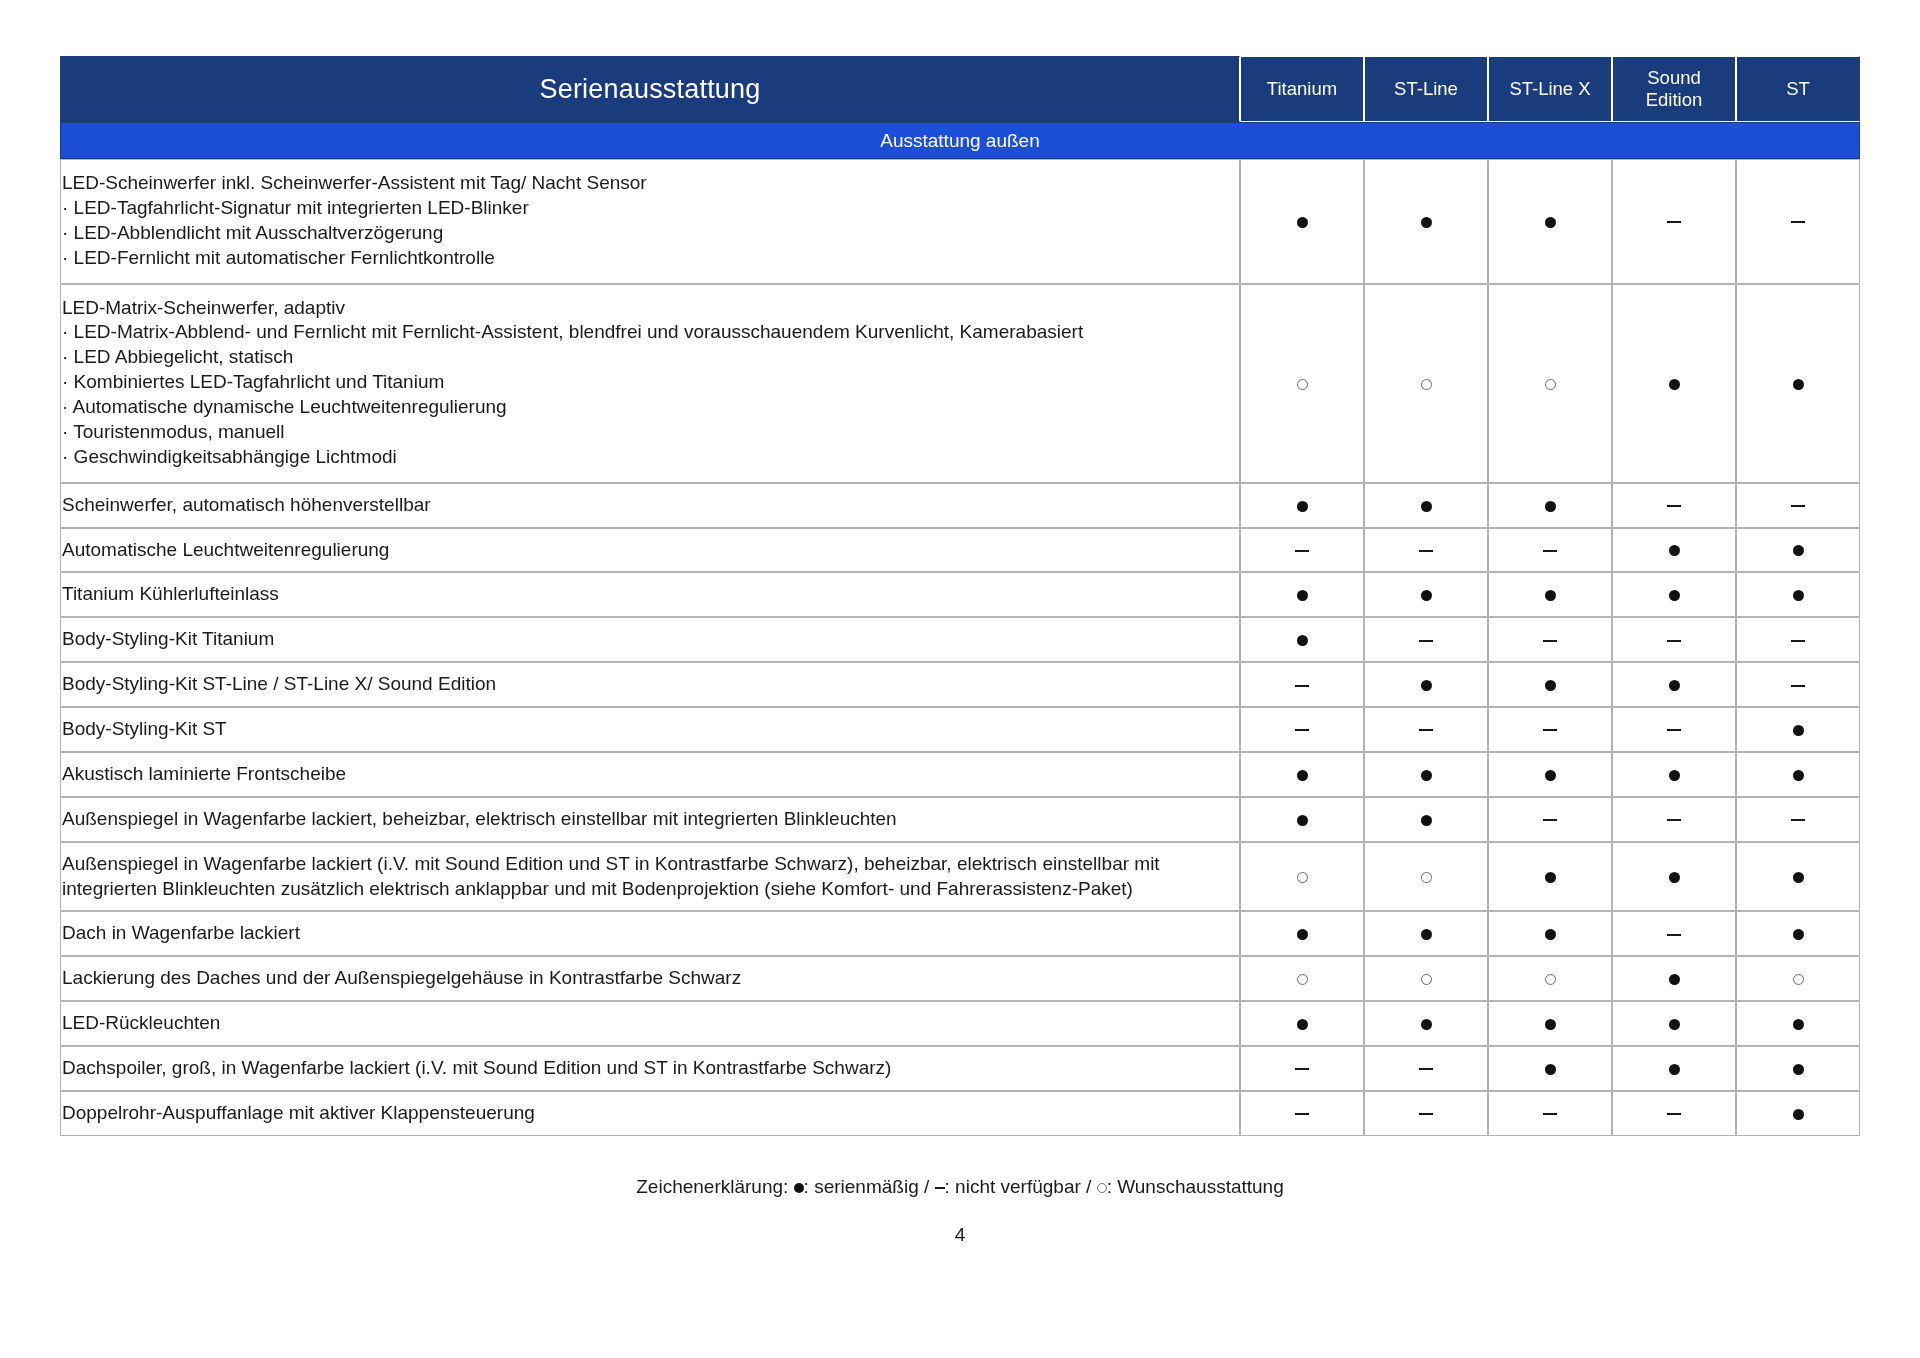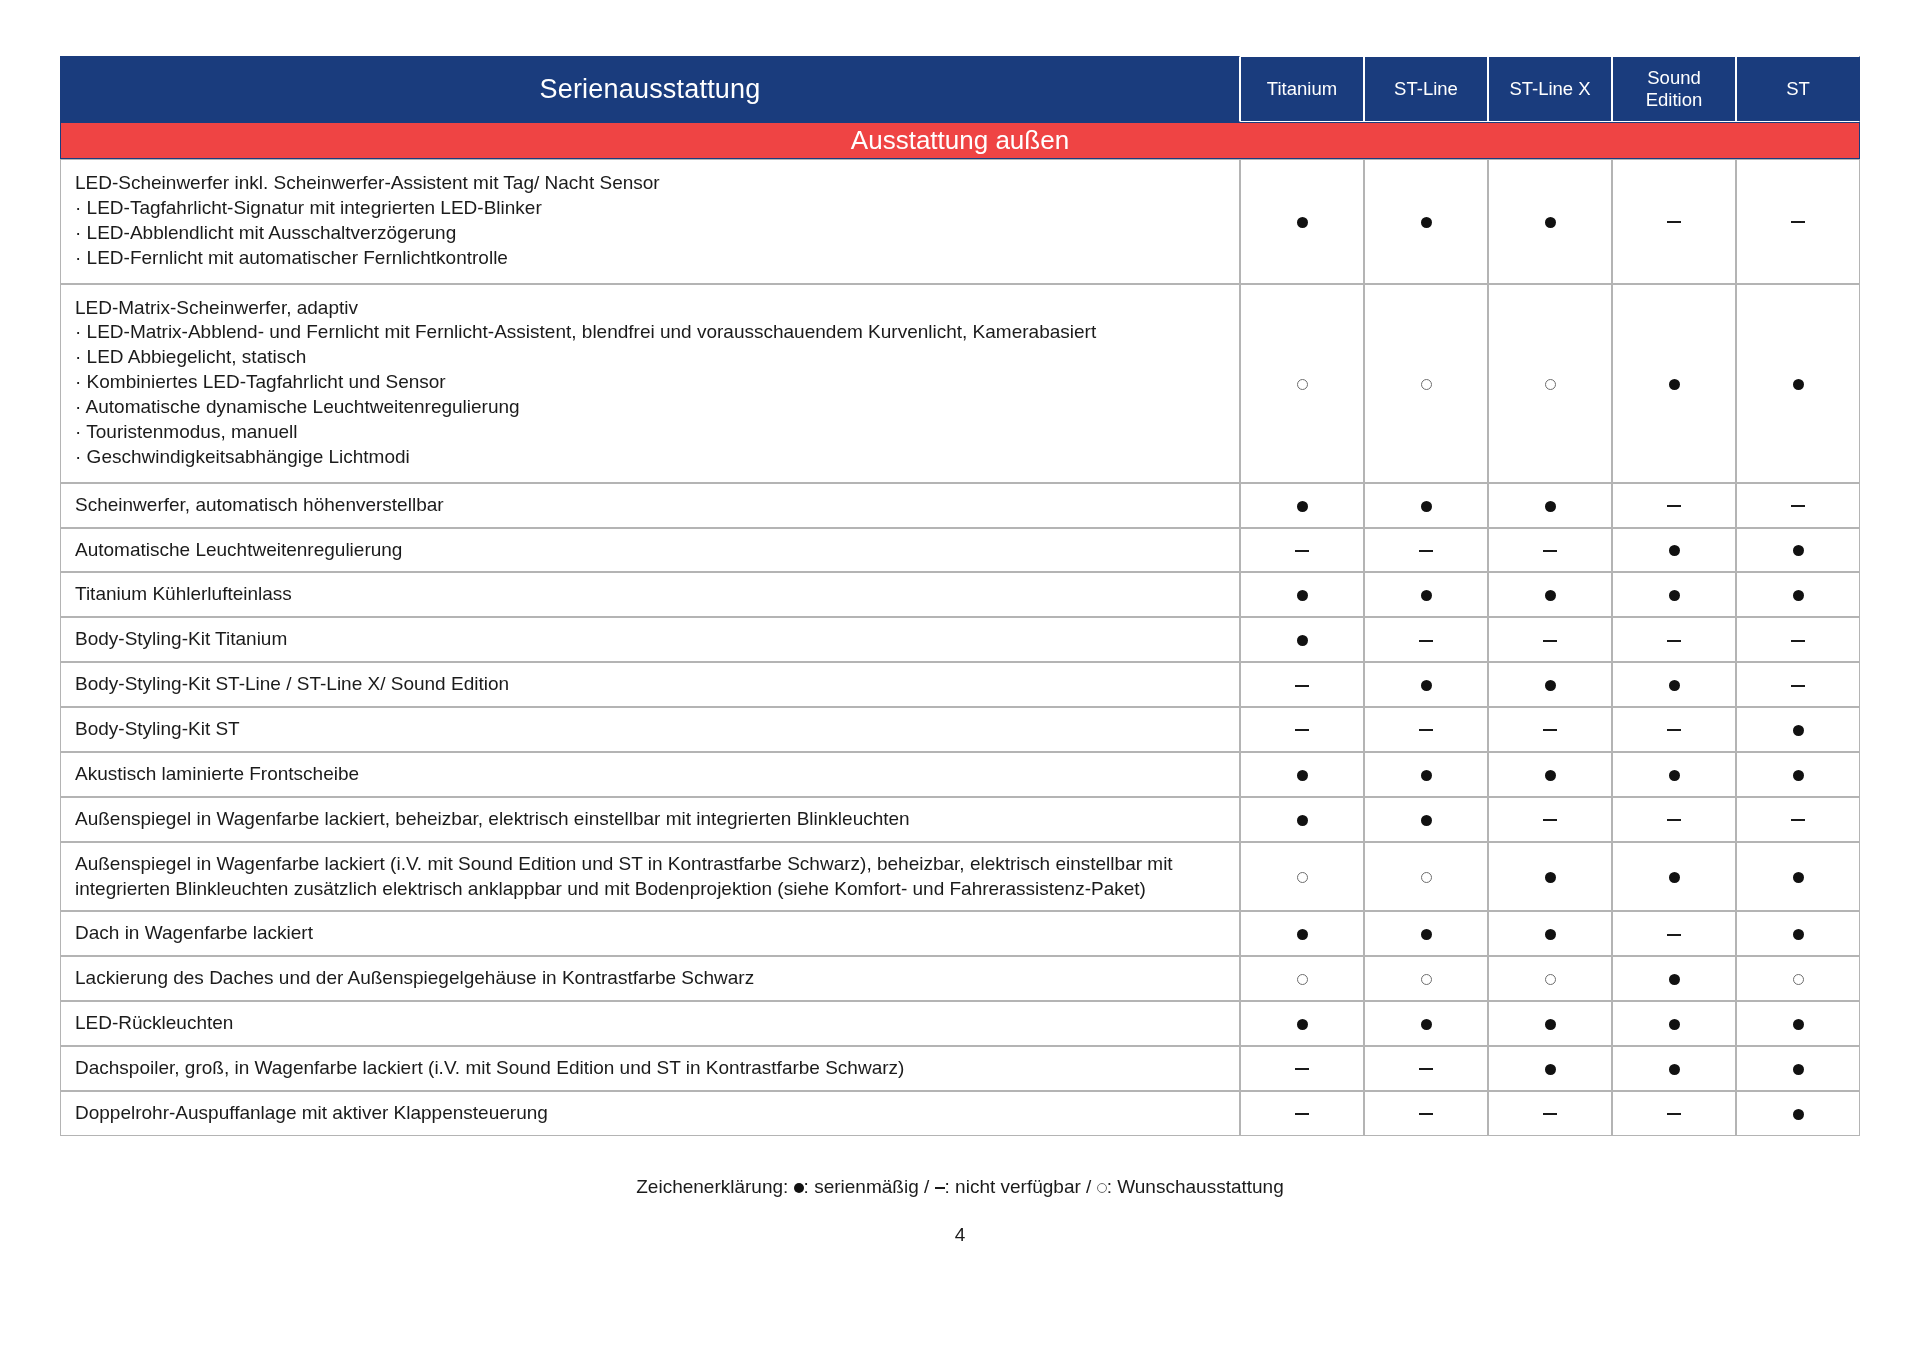--- a/index.html
+++ b/index.html
@@ -60,38 +60,38 @@
     line-height: 1.18;
     padding: 2px 3px;
   }
   th.head-variant:last-child {
     border-right: 1px solid #1a3c7d;
     margin-left: 12px;
   }
 
   
   td.section-band {
-    background: #ef4444;
+    background: #1d4ed8;
     color: #ffffff;
-    font-size: 26px;
+    font-size: 19px;
     text-align: center;
     height: 37px;
     padding: 0;
     border: 1px solid #1a3c7d;
     box-sizing: border-box;
   }
 
   
   tbody td {
     border: 1px solid #b4b4b4;
     box-sizing: border-box;
     background: #ffffff;
   }
   td.desc {
-    padding: 11px 14px 12px 14px;
+    padding: 11px 14px 12px 1px;
     font-size: 19px;
     line-height: 1.31;
     vertical-align: top;
     color: #1b1b1b;
     margin-left: 32px;
   }
   td.desc .lead { display: block; }
   td.desc .sub  { display: block; }
 
   td.mark {
@@ -192,21 +192,21 @@
           <td class="mark"><span class="glyph-filled"></span></td>
           <td class="mark"><span class="glyph-filled"></span></td>
           <td class="mark"><span class="glyph-dash"></span></td>
           <td class="mark"><span class="glyph-dash"></span></td>
         </tr>
         <tr>
           <td class="desc">
             <span class="lead">LED-Matrix-Scheinwerfer, adaptiv</span>
             <span class="sub">· LED-Matrix-Abblend- und Fernlicht mit Fernlicht-Assistent, blendfrei und vorausschauendem Kurvenlicht, Kamerabasiert</span>
             <span class="sub">· LED Abbiegelicht, statisch</span>
-            <span class="sub">· Kombiniertes LED-Tagfahrlicht und Sensor</span>
+            <span class="sub">· Kombiniertes LED-Tagfahrlicht und Titanium</span>
             <span class="sub">· Automatische dynamische Leuchtweitenregulierung</span>
             <span class="sub">· Touristenmodus, manuell</span>
             <span class="sub">· Geschwindigkeitsabhängige Lichtmodi</span>
           </td>
           <td class="mark"><span class="glyph-open"></span></td>
           <td class="mark"><span class="glyph-open"></span></td>
           <td class="mark"><span class="glyph-open"></span></td>
           <td class="mark"><span class="glyph-filled"></span></td>
           <td class="mark"><span class="glyph-filled"></span></td>
         </tr>

